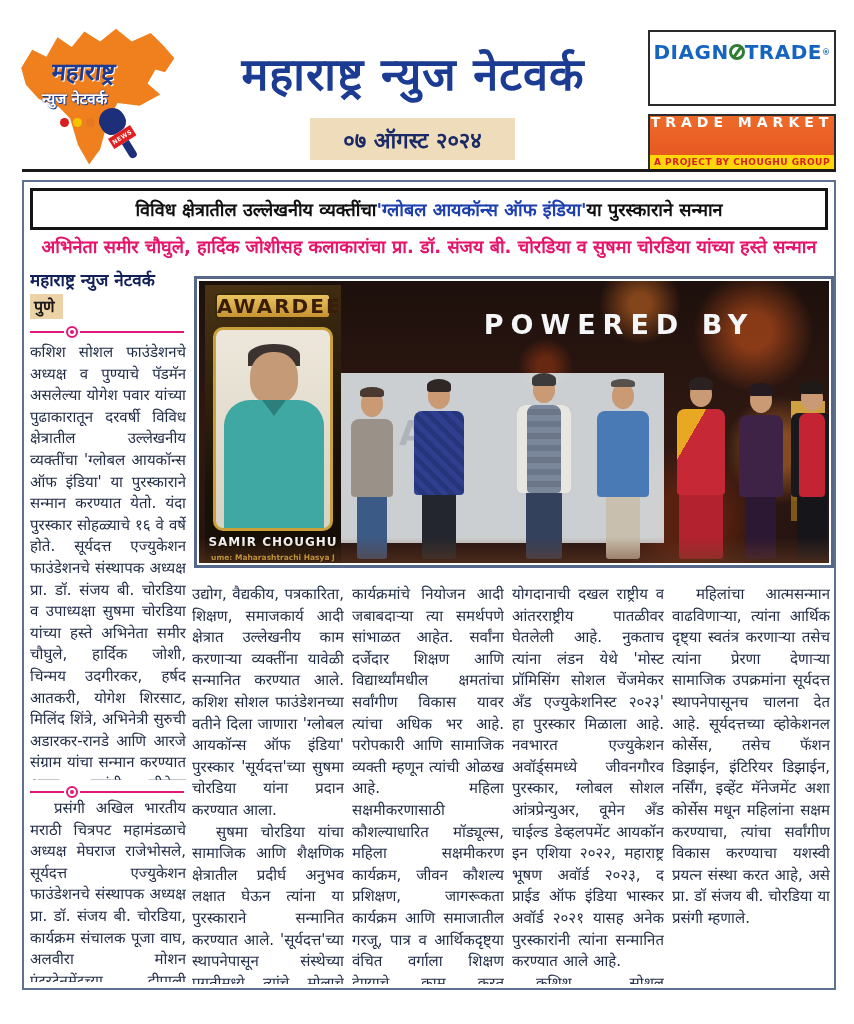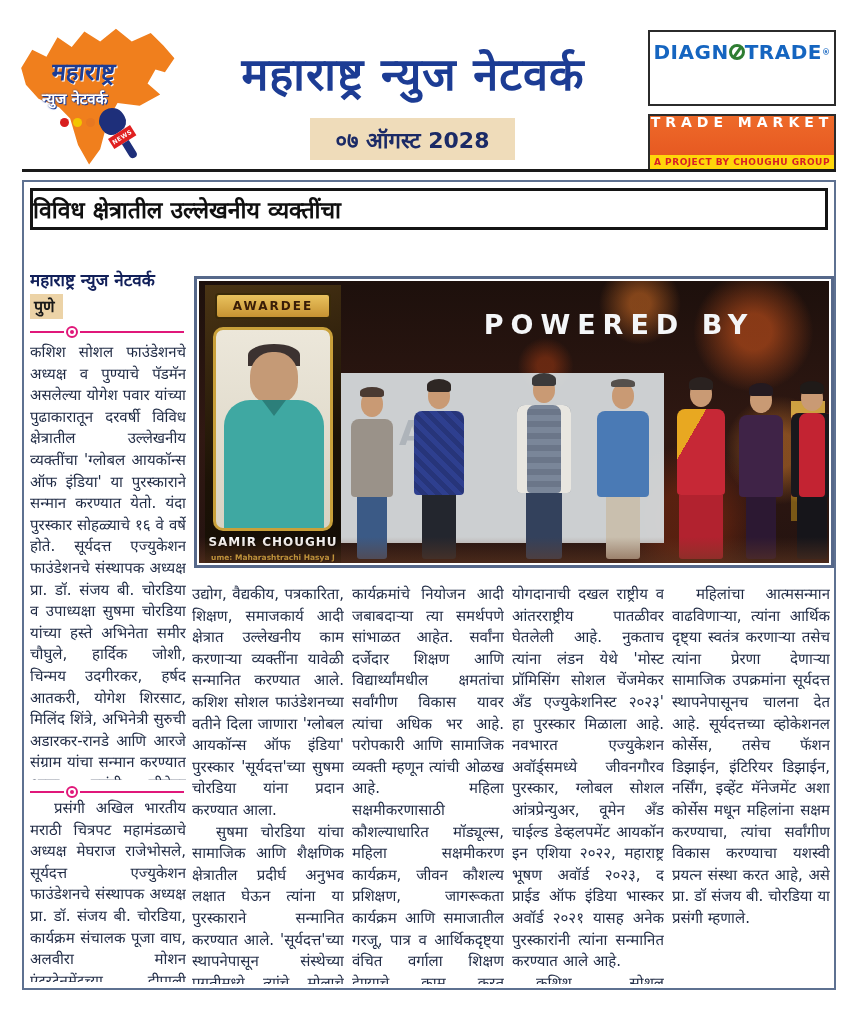--- a/index.html
+++ b/index.html
@@ -39,21 +39,21 @@
   .ad1-strip { height:32px; background:linear-gradient(180deg,#18a26a,#0b7a4a); color:#ffffff; font-weight:bold; font-size:19px; display:flex; align-items:center; justify-content:center; }
   .ad2 { position:absolute; left:648px; top:114px; width:188px; height:58px; border:2px solid #2b2b2b; background:linear-gradient(180deg,#ee6a2a,#e4531e); text-align:center; }
   .ad2-name { color:#ffffff; font-weight:900; font-size:21px; letter-spacing:1.5px; line-height:24px; margin-top:2px; }
   .ad2-sub { color:#ffffff; font-weight:bold; font-size:14px; letter-spacing:5px; line-height:13px; }
   .ad2-strip { position:absolute; left:0; right:0; bottom:0; height:15px; background:#ffd60a; color:#d71f26; font-size:9px; font-weight:900; letter-spacing:.5px; line-height:15px; }
   .header-rule { position:absolute; left:22px; top:169px; width:814px; height:3px; background:#1a1a1a; }
   
   .article-frame { position:absolute; left:22px; top:180px; width:814px; height:810px; border:2px solid #5e7191; }
   .headline-box {
     position:absolute; left:30px; top:188px; width:798px; height:42px; border:3px solid #141414;
-    display:flex; align-items:flex-start; justify-content:center; font-weight:bold; font-size:23px; color:#101010; white-space:nowrap; overflow:hidden;flex-direction:column;
+    display:flex; align-items:center; justify-content:center; font-weight:bold; font-size:18px; color:#101010; white-space:nowrap; overflow:hidden;
   }
   .headline-box .hl-blue { color:#1d3fae; }
   .subheadline {
     position:absolute; left:30px; top:234px; width:798px; text-align:center;
     font-weight:bold; font-size:18px; color:#e4156b; white-space:nowrap; overflow:hidden;
   }
   
   .byline-agency { position:absolute; left:30px; top:268px; width:160px; font-size:17px; font-weight:bold; color:#12205a; white-space:nowrap; overflow:hidden; }
   .byline-city { position:absolute; left:30px; top:294px; font-size:16px; font-weight:bold; color:#1a1a1a; background:#ecd3a7; padding:1px 8px 2px 4px; }
   .orn-divider { position:absolute; height:12px; width:154px; display:flex; align-items:center; }
@@ -86,21 +86,21 @@
   .powered-by { position:absolute; left:240px; top:28px; width:360px; text-align:center; color:#f4f6f8; font-weight:900; font-size:27px; letter-spacing:7px; white-space:nowrap; }
   .gold-orn { position:absolute; right:4px; top:120px; width:34px; height:120px;
     background: radial-gradient(circle at 50% 15%, #e8b84a 0 40%, transparent 60%),
                 radial-gradient(circle at 50% 55%, #c69327 0 35%, transparent 55%),
                 radial-gradient(circle at 50% 90%, #8a6418 0 30%, transparent 50%); opacity:.85; }
   
   .awardee-slide { position:absolute; left:6px; top:4px; width:136px; height:282px;
     background:linear-gradient(160deg,#4a3414,#1c1206 60%,#120c05); }
   .awardee-label { position:absolute; left:10px; top:8px; width:116px; height:26px;
     background:linear-gradient(180deg,#e9c25e,#c79332); border:2px solid #3a2a0a; border-radius:4px;
-    color:#3a1d07; font-weight:900; font-size:12px; letter-spacing:2px; text-align:center; line-height:22px; }
+    color:#3a1d07; font-weight:900; font-size:20px; letter-spacing:2px; text-align:left; line-height:22px; }
   .awardee-card { position:absolute; left:8px; top:42px; width:120px; height:204px;
     border:3px solid #c9a03a; border-radius:10px; background:linear-gradient(180deg,#ece7da,#d8d2c2); overflow:hidden; }
   .aw-head { position:absolute; left:34px; top:22px; width:48px; height:52px; border-radius:46% 46% 42% 42%; background:#c59a76; }
   .aw-hair { position:absolute; left:32px; top:14px; width:52px; height:22px; border-radius:50% 50% 0 0; background:#3c3230; }
   .aw-torso { position:absolute; left:8px; top:70px; width:100px; height:140px; border-radius:26px 26px 0 0; background:#3fa8a2; }
   .aw-collar { position:absolute; left:46px; top:70px; width:24px; height:16px; background:#2c7f7a; clip-path:polygon(0 0,100% 0,50% 100%); }
   .awardee-caption { position:absolute; left:0; right:0; bottom:18px; text-align:center; color:#ffffff; font-weight:900; font-size:12px; letter-spacing:1px; text-shadow:1px 1px 2px #000; }
   .awardee-fame { position:absolute; left:0; right:0; bottom:5px; text-align:center; color:#ffd34d; font-weight:bold; font-size:7.5px; text-shadow:1px 1px 1px #000; }
   
   .person { position:absolute; bottom:4px; }
@@ -127,21 +127,21 @@
         <i style="background:#0b6e3a"></i>
     </div>
     <div class="mic">
       <div class="mic-head"></div>
       <div class="mic-band">NEWS</div>
       <div class="mic-handle"></div>
     </div>
   </div>
 
   <div class="masthead-title">महाराष्ट्र न्युज नेटवर्क</div>
-  <div class="date-box">०७ ऑगस्ट 2028</div>
+  <div class="date-box">०७ ऑगस्ट २०२४</div>
 
   <div class="ad1">
     <div class="ad1-brand">
       <span>DIAGN</span>
         <span class="ad1-o"></span>
         <span>TRADE</span>
         <span class="ad1-reg">®</span>
     </div>
   </div>
 
@@ -149,22 +149,25 @@
     <div class="ad2-sub">TRADE MARKET</div>
     <div class="ad2-strip">A PROJECT BY CHOUGHU GROUP</div>
   </div>
 
   <div class="header-rule"></div>
 
   <div class="article-frame"></div>
 
   <div class="headline-box">
     <span>विविध क्षेत्रातील उल्लेखनीय व्यक्तींचा </span>
-  </div>
-
+      <span class="hl-blue">'ग्लोबल आयकॉन्स ऑफ इंडिया'</span>
+      <span> या पुरस्काराने सन्मान</span>
+  </div>
+
+  <div class="subheadline">अभिनेता समीर चौघुले, हार्दिक जोशीसह कलाकारांचा प्रा. डॉ. संजय बी. चोरडिया व सुषमा चोरडिया यांच्या हस्ते सन्मान</div>
 
   <div class="byline-agency">महाराष्ट्र न्युज नेटवर्क</div>
   <div class="byline-city">पुणे</div>
 
   <div class="orn-divider divider-1">
     <div class="line" style="flex:0 0 34px"></div>
       <div class="orn"></div>
       <div class="line"></div>
   </div>
 

